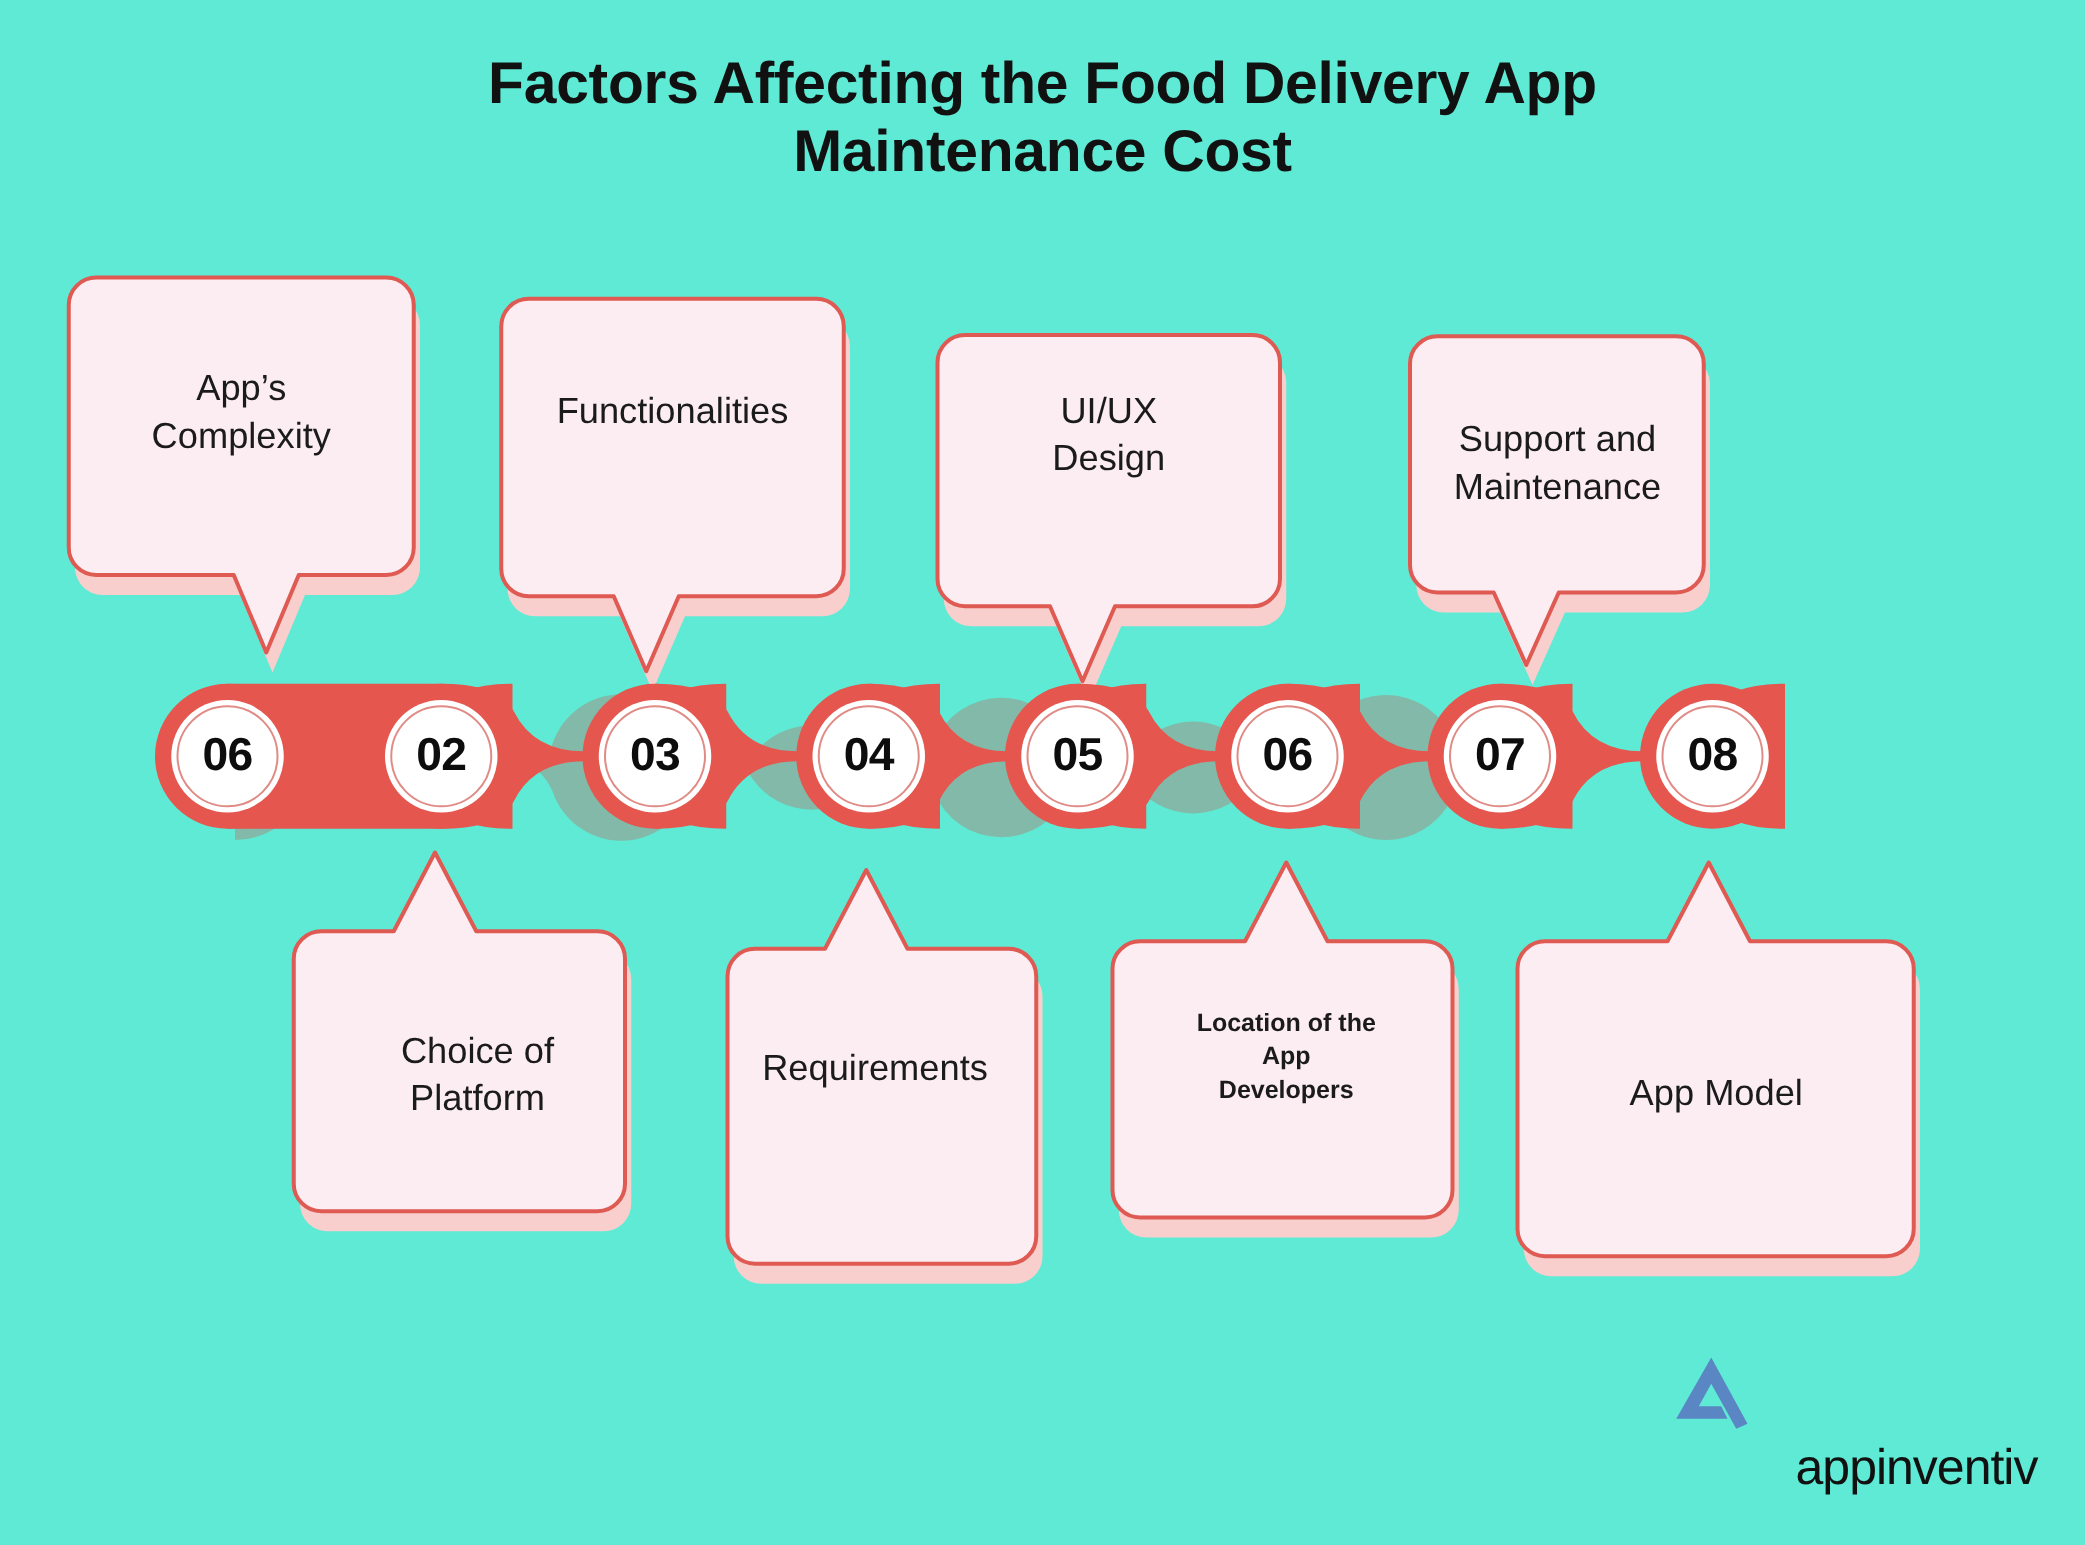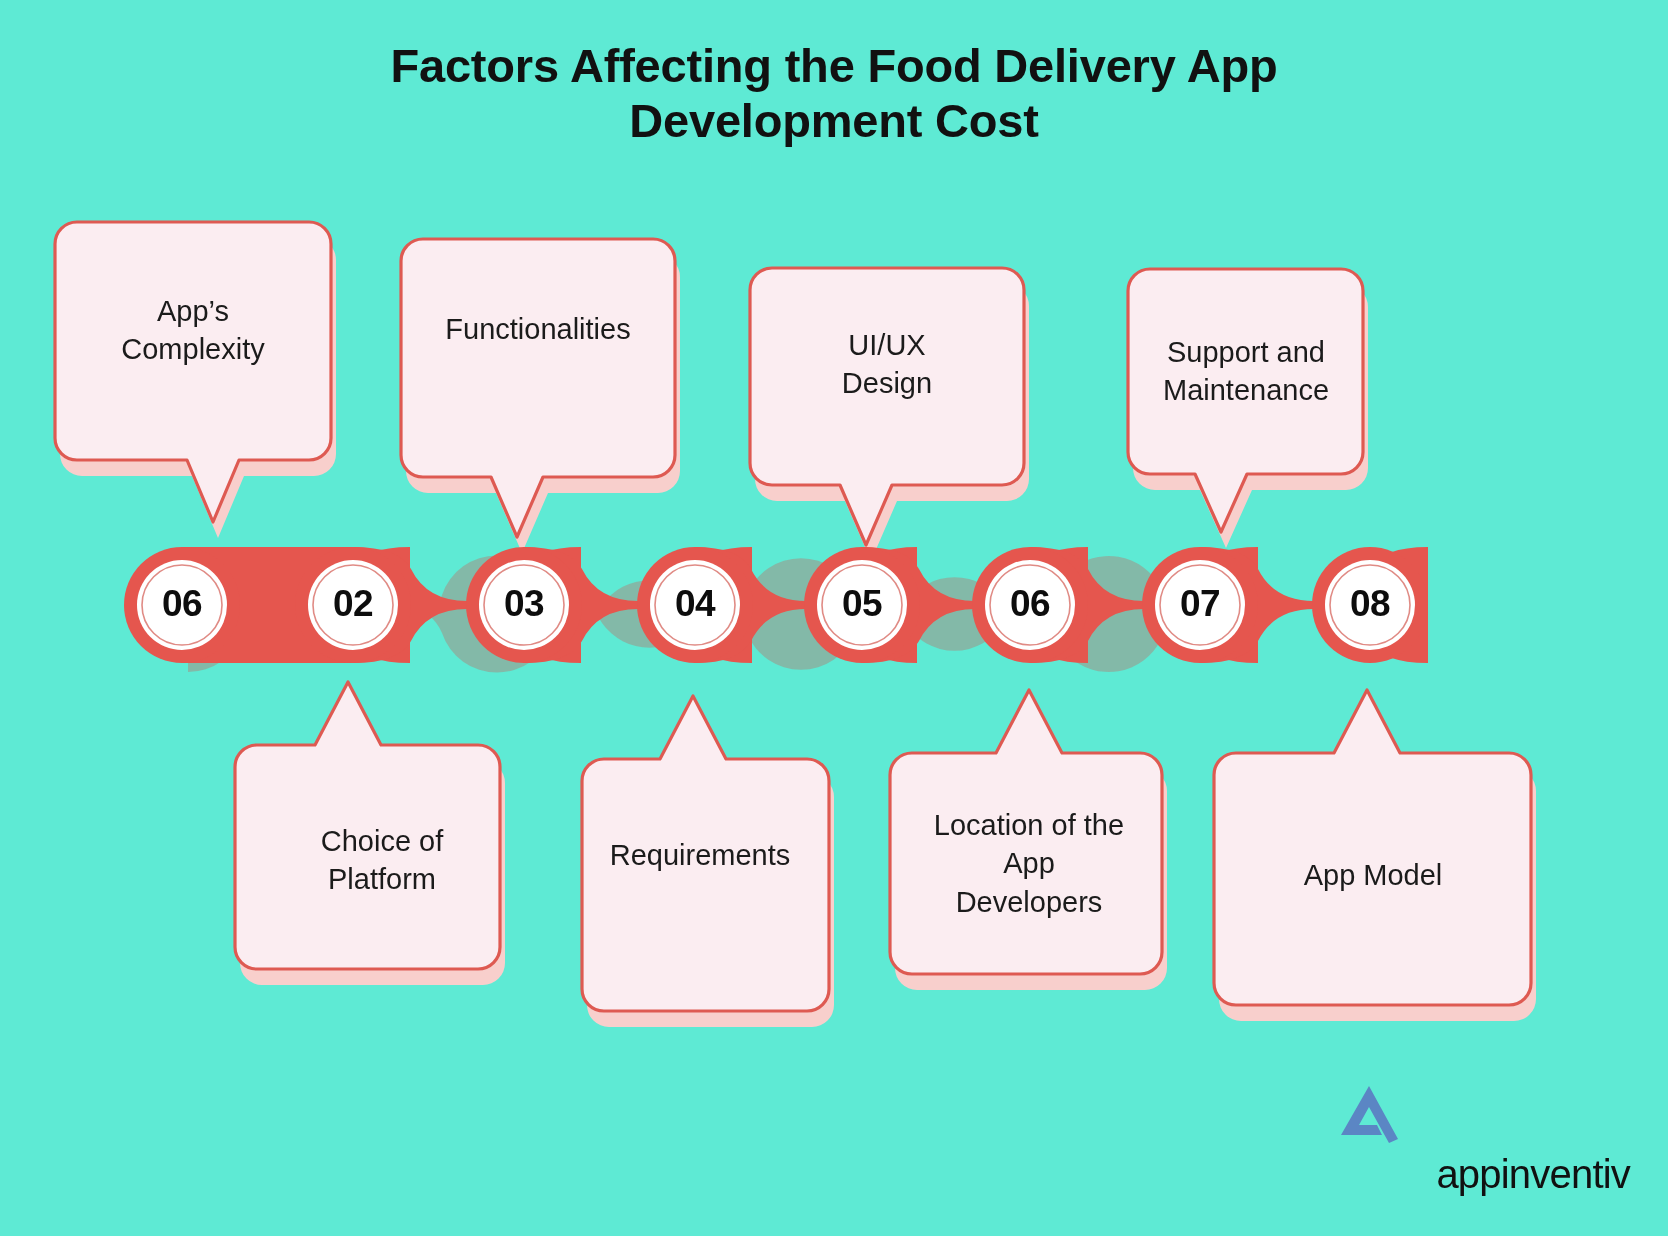--- a/index.html
+++ b/index.html
@@ -76,21 +76,21 @@
     line-height: 1;
   }
 </style>
 </head>
 <body>
 
 <div id="canvas">
 
   <div class="title">
     <span class="tline">Factors Affecting the Food Delivery App</span>
-    <span class="tline">Development Cost</span>
+    <span class="tline">Maintenance Cost</span>
   </div>
 
   <svg class="stage" viewBox="0 0 1668 1236">
     <defs>
 
       <g id="defs-holder"></g>
     </defs>
 
     <g>
       <path fill="#F8CFCC" d="M82 238 h232 a22 22 0 0 1 22 22 v194 a22 22 0 0 1 -22 22 h-70 l-26 62 l-26 -62 h-110 a22 22 0 0 1 -22 -22 v-194 a22 22 0 0 1 22 -22 z"></path>
@@ -217,37 +217,37 @@
   <div class="num-label" style="left:1150px; top:583px; width:100px;">07</div>
   <div class="num-label" style="left:1320px; top:583px; width:100px;">08</div>
 
   <div class="box-label" style="left:77px; top:292px; width:232px;">
     <div>App’s</div>
     <div>Complexity</div>
   </div>
   <div class="box-label" style="left:413px; top:310px; width:250px;">
     <div>Functionalities</div>
   </div>
-  <div class="box-label" style="left:772px; top:310px; width:230px;margin-top:16px;">
+  <div class="box-label" style="left:772px; top:310px; width:230px;">
     <div>UI/UX</div>
     <div>Design</div>
   </div>
   <div class="box-label" style="left:1140px; top:333px; width:212px;">
     <div>Support and</div>
     <div>Maintenance</div>
   </div>
 
   <div class="box-label" style="left:235px; top:822px; width:226px;margin-left:34px;">
     <div>Choice of</div>
     <div>Platform</div>
   </div>
   <div class="box-label" style="left:592px; top:836px; width:216px;">
     <div>Requirements</div>
   </div>
-  <div class="box-label" style="left:912px; top:806px; width:234px; font-size:29px;">
+  <div class="box-label" style="left:912px; top:806px; width:234px; font-size:20px;font-weight:bold;">
     <div>Location of the</div>
     <div>App</div>
     <div>Developers</div>
   </div>
   <div class="box-label" style="left:1236px; top:856px; width:274px;">
     <div>App Model</div>
   </div>
 
   <div class="logo">
     <span style="display:inline-block;width:66px;height:1px;"></span>

